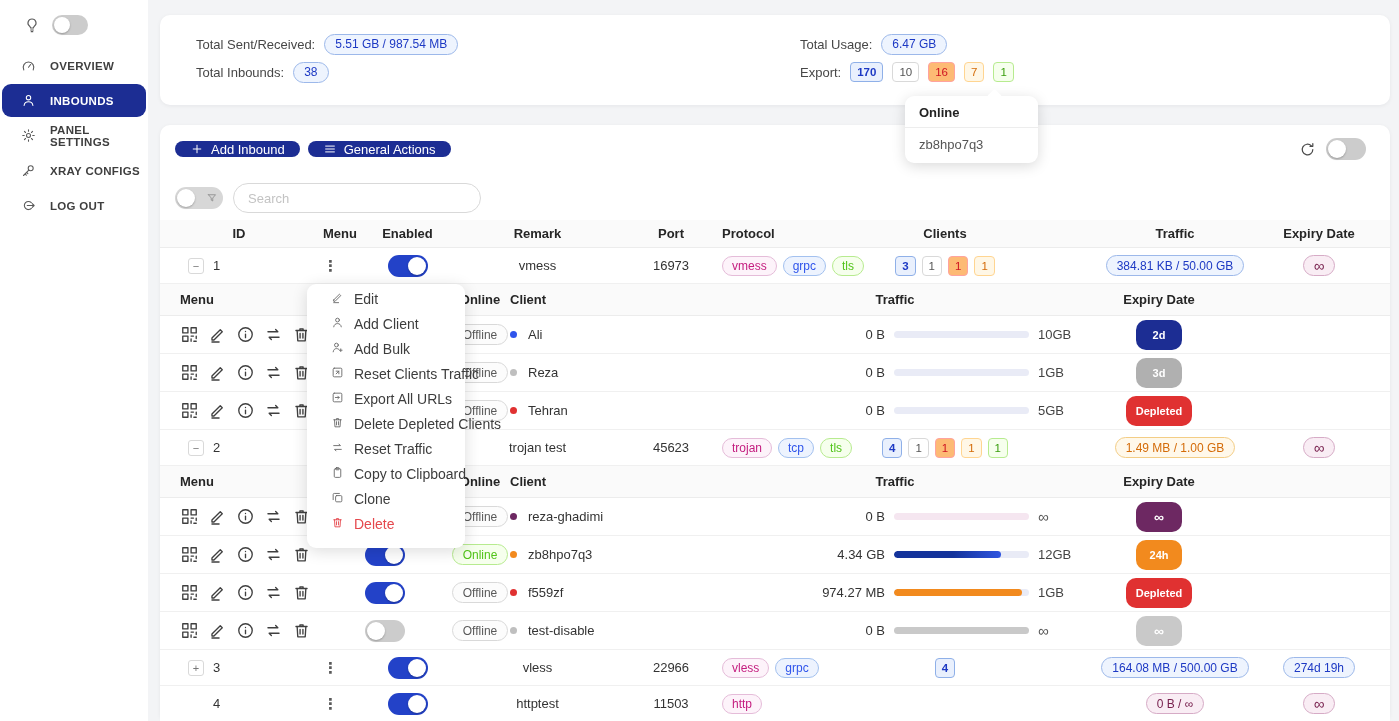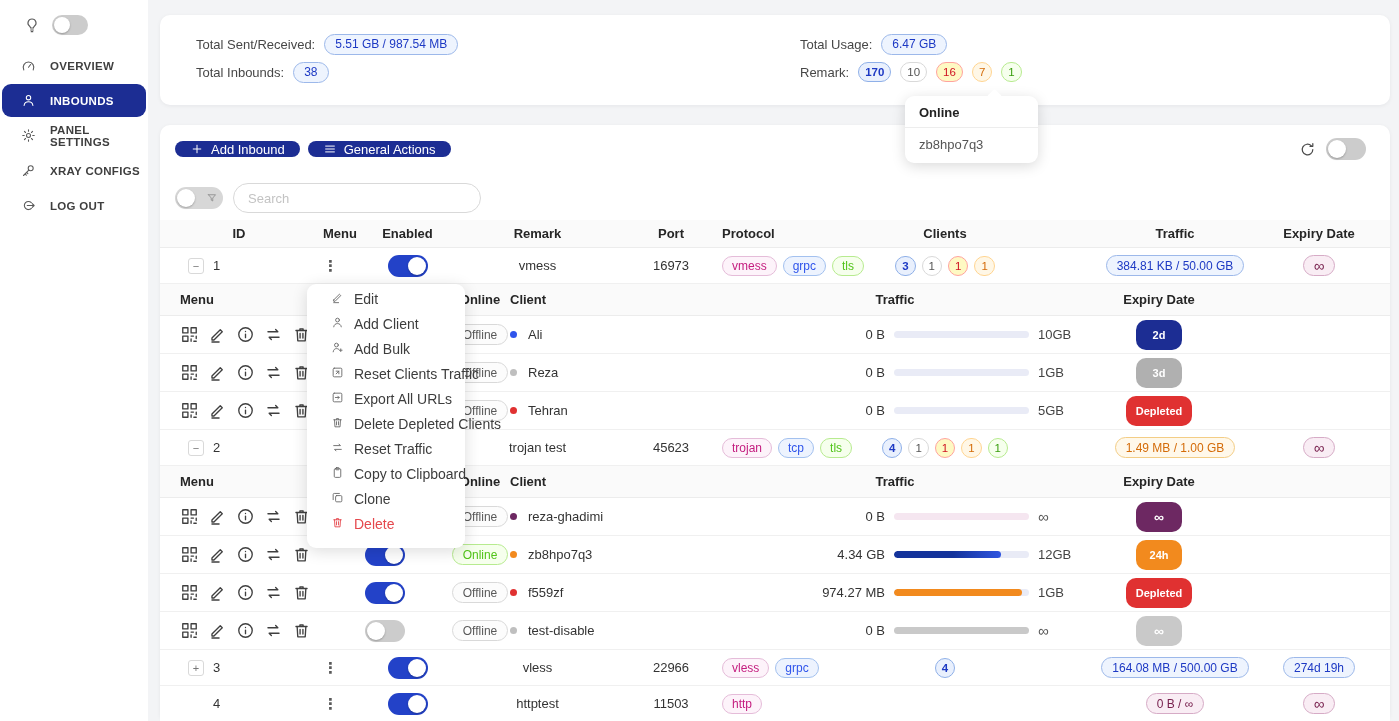--- a/index.html
+++ b/index.html
@@ -34,24 +34,24 @@
   .stats-col{padding-top:15px}
   .stats-col.left{width:604px}
   .stat-row{display:flex;align-items:center;gap:9px;height:28px;color:#474747}
 
   .pill{display:inline-flex;align-items:center;height:21px;border-radius:11px;padding:0 10px;font-size:12px;border:1px solid;white-space:nowrap}
   .pill-blue{background:#eef4fe;border-color:#9cb8ea;color:#1d39c4}
   .pill-orange{background:#fff8ea;border-color:#f3cd85;color:#d46b08}
   .pill-pink{background:#f9edf4;border-color:#d6abc6;color:#79224f}
   .pill .inf{font-size:15px;line-height:1}
 
-  .count{display:inline-flex;align-items:center;justify-content:center;min-width:20px;height:20px;padding:0 6px;border-radius:10px;font-size:11.5px;border:1px solid}
+  .count{display:inline-flex;align-items:center;justify-content:center;min-width:20px;height:20px;padding:0 6px;border-radius:4px;font-size:11.5px;border:1px solid}
   .count-blue{background:#e9f0fd;border-color:#8fb0e8;color:#1d39c4;font-weight:700}
   .count-gray{background:#fff;border-color:#d9d9d9;color:#555}
-  .count-red{background:#fef9c3;border-color:#ffa39e;color:#cf1322}
+  .count-red{background:#fdba74;border-color:#ffa39e;color:#cf1322}
   .count-orange{background:#fff7e6;border-color:#ffd591;color:#d46b08}
   .count-green{background:#f6ffed;border-color:#b7eb8f;color:#389e0d}
 
   .tag{display:inline-flex;align-items:center;height:20px;padding:0 9px;border-radius:10px;font-size:12px;border:1px solid;margin-right:6px;white-space:nowrap}
   .tag-pink{background:#fdf3fa;border-color:#e5bcd9;color:#c41d7f}
   .tag-blue{background:#edf3fe;border-color:#a3c1ef;color:#2f54eb}
   .tag-green{background:#f6ffed;border-color:#b7eb8f;color:#52c41a}
 
   
   .table-card{margin-top:20px;padding-top:13px;min-height:596px}
@@ -246,21 +246,21 @@
         <span>Total Inbounds:</span>
         <span class="pill pill-blue">38</span>
       </div>
     </div>
     <div class="stats-col">
       <div class="stat-row">
         <span>Total Usage:</span>
         <span class="pill pill-blue">6.47 GB</span>
       </div>
       <div class="stat-row" id="stats-clients-row">
-        <span>Remark:</span>
+        <span>Export:</span>
       <span class="count count-blue">170</span>
           <span class="count count-gray">10</span>
           <span class="count count-red">16</span>
           <span class="count count-orange">7</span>
           <span class="count count-green">1</span>
         </div>
     </div>
   </section>
 
   <section class="card table-card">

